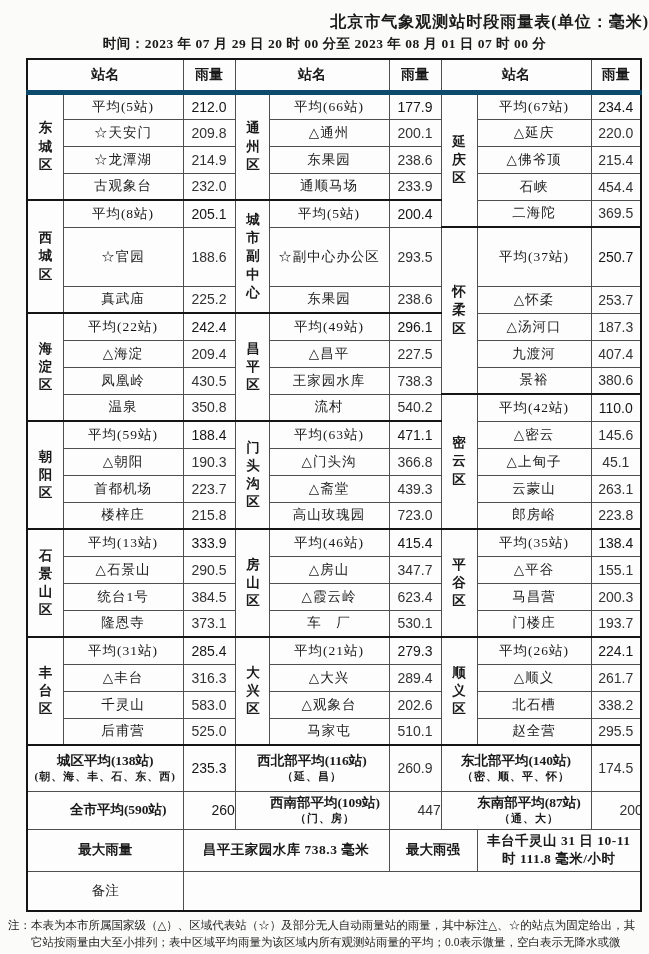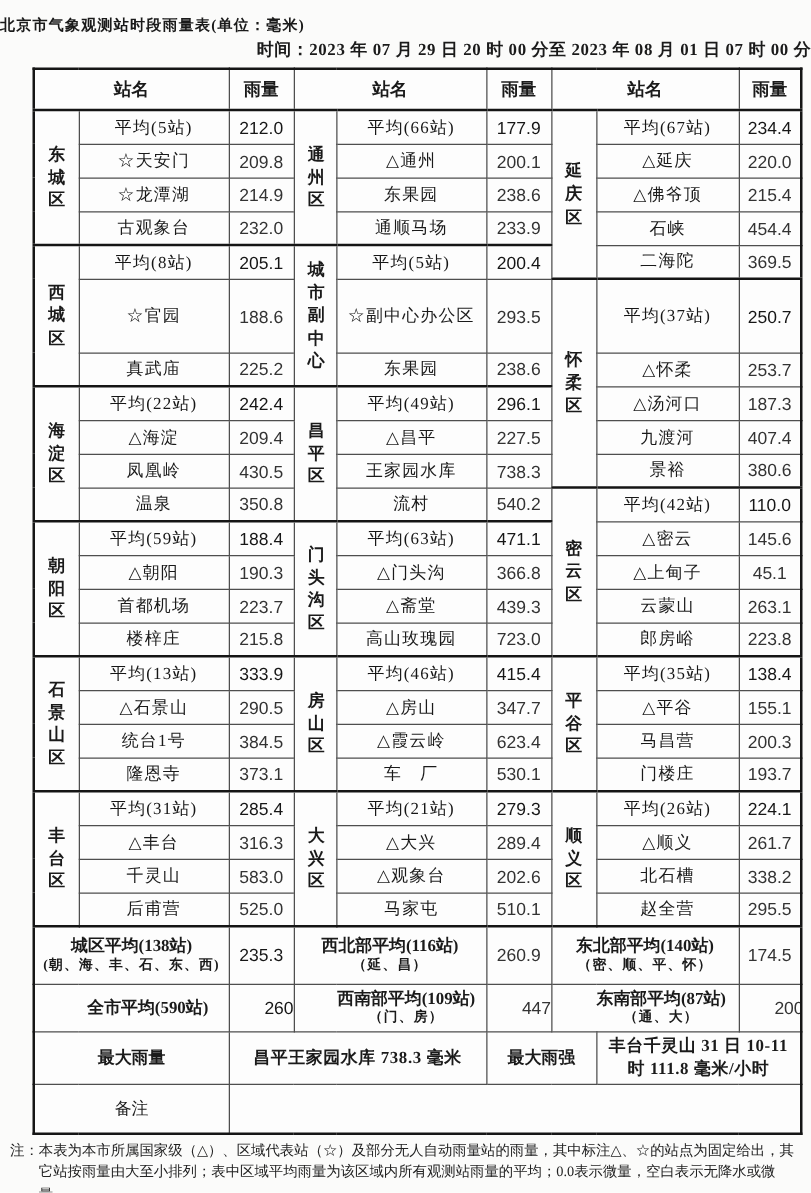--- a/index.html
+++ b/index.html
@@ -5,41 +5,41 @@
   * { box-sizing: border-box; }
   html,body { margin:0; padding:0; }
   body {
     width: 649px; height: 954px;
     background: #fbfbfa;
     font-family: "Liberation Serif", "DejaVu Serif", serif;
     color: #1a1a1a;
   }
   .page-title {
     margin: 12px 0 2px 0;
-    text-align: left;
-    font-size: 12px; font-weight: bold; letter-spacing: 1px;
+    text-align: right;
+    font-size: 16px; font-weight: bold; letter-spacing: 1px;
   }
   .subtitle {
-    text-align: right;
+    text-align: center;
     font-size: 13.5px; font-weight: bold; letter-spacing: .5px;
     margin-bottom: 5px;
   }
   table.rain {
     border-collapse: collapse; table-layout: fixed;
     width: 614px; margin-left: 26px;
     border: 2.5px solid #151515;
     background: #fdfdfd;
   }
   .rain th, .rain td {
     border: 1px solid #4e4e4e;
     text-align: center; vertical-align: middle;
     padding: 0 2px; overflow: hidden;
     font-size: 13.5px;
   }
-  .rain thead th { height: 33px; font-size: 14px; font-weight: bold; border-bottom: 1px solid #0c4a6e; }
+  .rain thead th { height: 33px; font-size: 14px; font-weight: bold; border-bottom: 5px solid #0c4a6e; }
   .rain tbody td { height: 27px; }
   td.region { width: 1em; padding: 10px; }
   .region-label {
     display: inline-block; width: 1.1em;
     word-break: break-all; line-height: 1.35;
     font-weight: bold; font-size: 13.5px;
   }
   td.station { letter-spacing: 1px; }
   td.val {
     font-family: "Liberation Sans", "DejaVu Sans", sans-serif;

